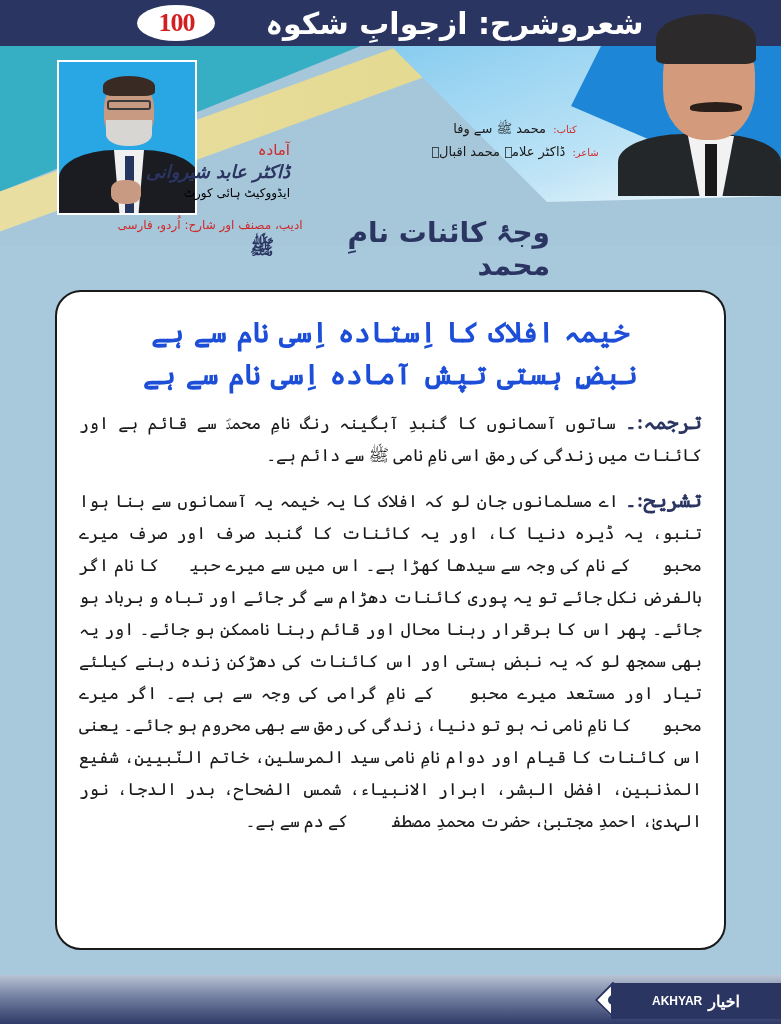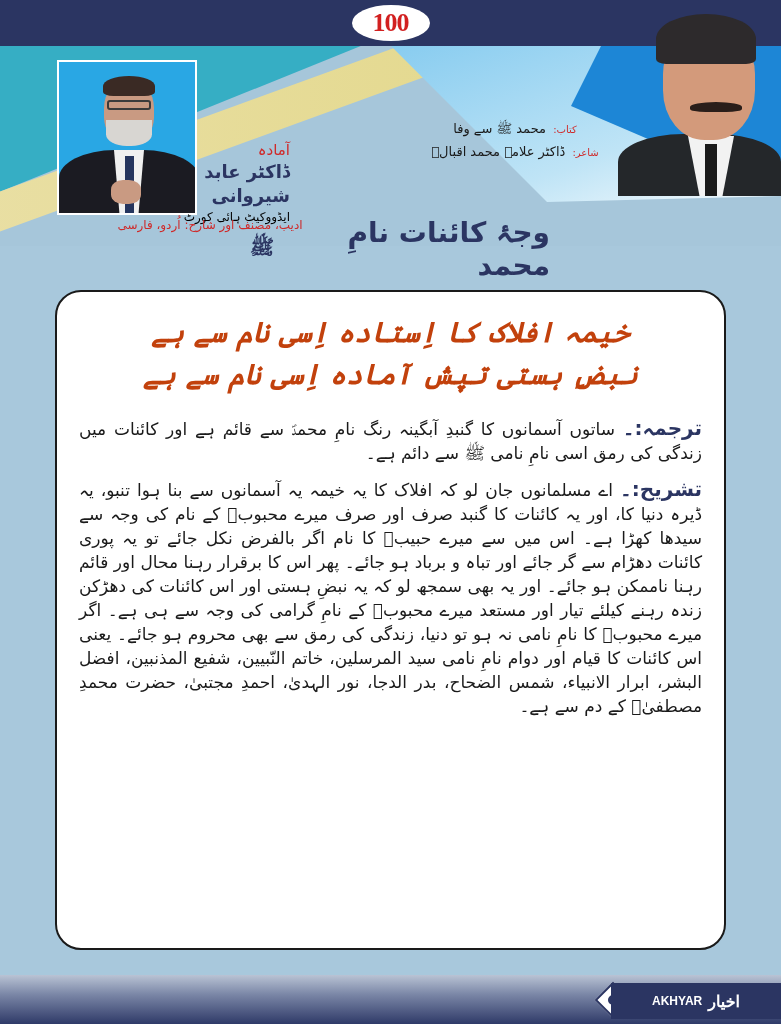--- a/index.html
+++ b/index.html
@@ -102,21 +102,21 @@
     .photo-hand {
       position: absolute; left: 52px; top: 118px; width: 30px; height: 24px;
       background: #c99a82; border-radius: 40%;
     }
     
     .author-info {
       position: absolute; left: 130px; top: 140px; width: 160px;
       direction: rtl; text-align: right;
     }
     .author-role { color: #cf2a2a; font-size: 15px; line-height: 20px; }
-    .author-name { color: #2b3562; font-size: 18px; font-weight: bold; line-height: 24px; }
+    .author-name { color: #2b3562; font-size: 18px; font-weight: bold; line-height: 24px; font-style: italic; }
     .author-title { color: #000000; font-size: 12px; line-height: 18px; }
     .author-desc {
       position: absolute; left: 110px; top: 218px; width: 200px;
       direction: rtl; text-align: center;
       color: #cf2a2a; font-size: 12px;
     }
     
     .book-info {
       position: absolute; left: 420px; top: 118px; width: 190px;
       direction: rtl; text-align: center;
@@ -166,34 +166,34 @@
     .content-card {
       position: absolute; left: 55px; top: 290px; width: 671px; height: 660px;
       background: #ffffff;
       border: 2px solid #1a1a1a;
       border-radius: 26px;
       padding: 20px 22px;
       direction: rtl;
     }
     .verse {
       text-align: center;
-      color: #c2410c;
+      color: #1d4ed8;
       font-family: "DejaVu Serif", serif;
       font-weight: bold;
       font-size: 28px;
       line-height: 42px;
-      margin-bottom: 20px;
-      font-style: italic;
+      margin-bottom: 10px;
     }
     .para {
       text-align: justify;
       color: #1a1a1a;
       font-size: 17px;
-      line-height: 24px;
+      line-height: 32px;
       margin-bottom: 12px;
+      font-family: Liberation Serif, serif;
     }
     .para .para-label { color: #2b3562; font-weight: bold; font-size: 20px; }
     
     .footer {
       position: absolute; left: 0; top: 975px; width: 781px; height: 49px;
       background: linear-gradient(180deg, #b9c3d4 0%, #7a86a6 40%, #2f3a68 100%);
     }
     .footer-logo {
       position: absolute; right: 0; top: 8px; width: 170px; height: 36px;
       background: #2b3562;
@@ -210,20 +210,21 @@
     .diamond-inner {
       position: absolute; left: 6px; top: 6px; width: 10px; height: 10px;
       background: #2b3562; border-radius: 50%;
     }
     .logo-urdu { font-size: 16px; }
   </style>
 </head>
 <body>
 
 <div class="top-bar">
+  <span class="top-title">شعروشرح: ازجوابِ شکوہ</span>
   <span class="num-badge">100</span>
 </div>
 
 <div class="banner">
   <div class="band band-blue-dark"></div>
   <div class="band band-teal"></div>
   <div class="band band-yellow"></div>
   <div class="band band-light-right"></div>
   <div class="band band-blue-right"></div>
 </div>

